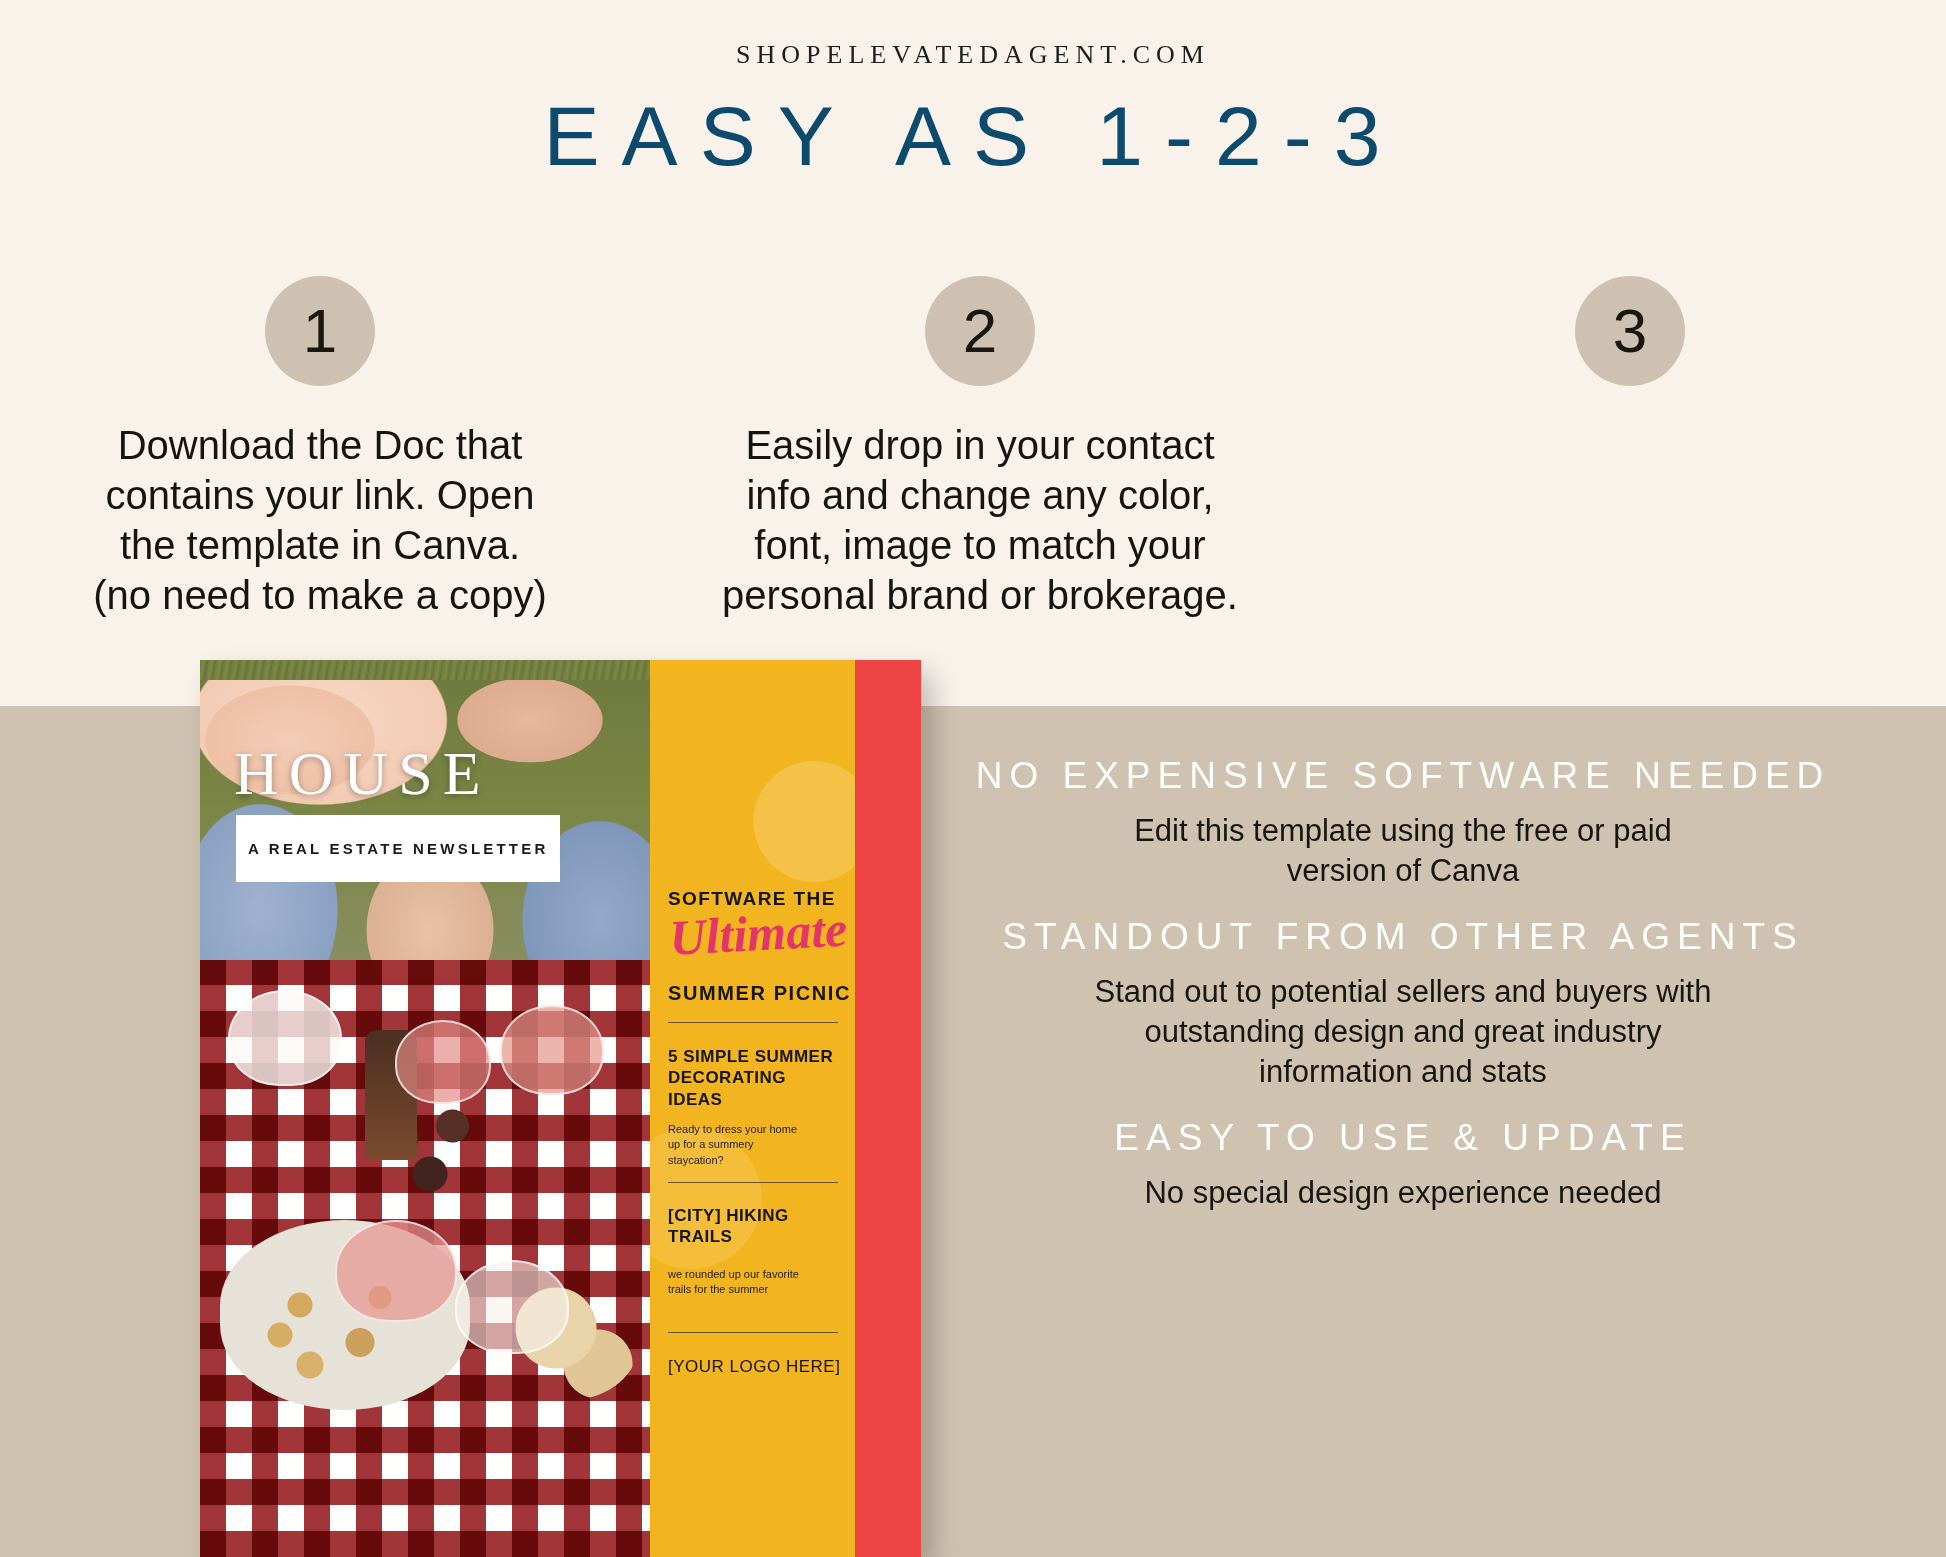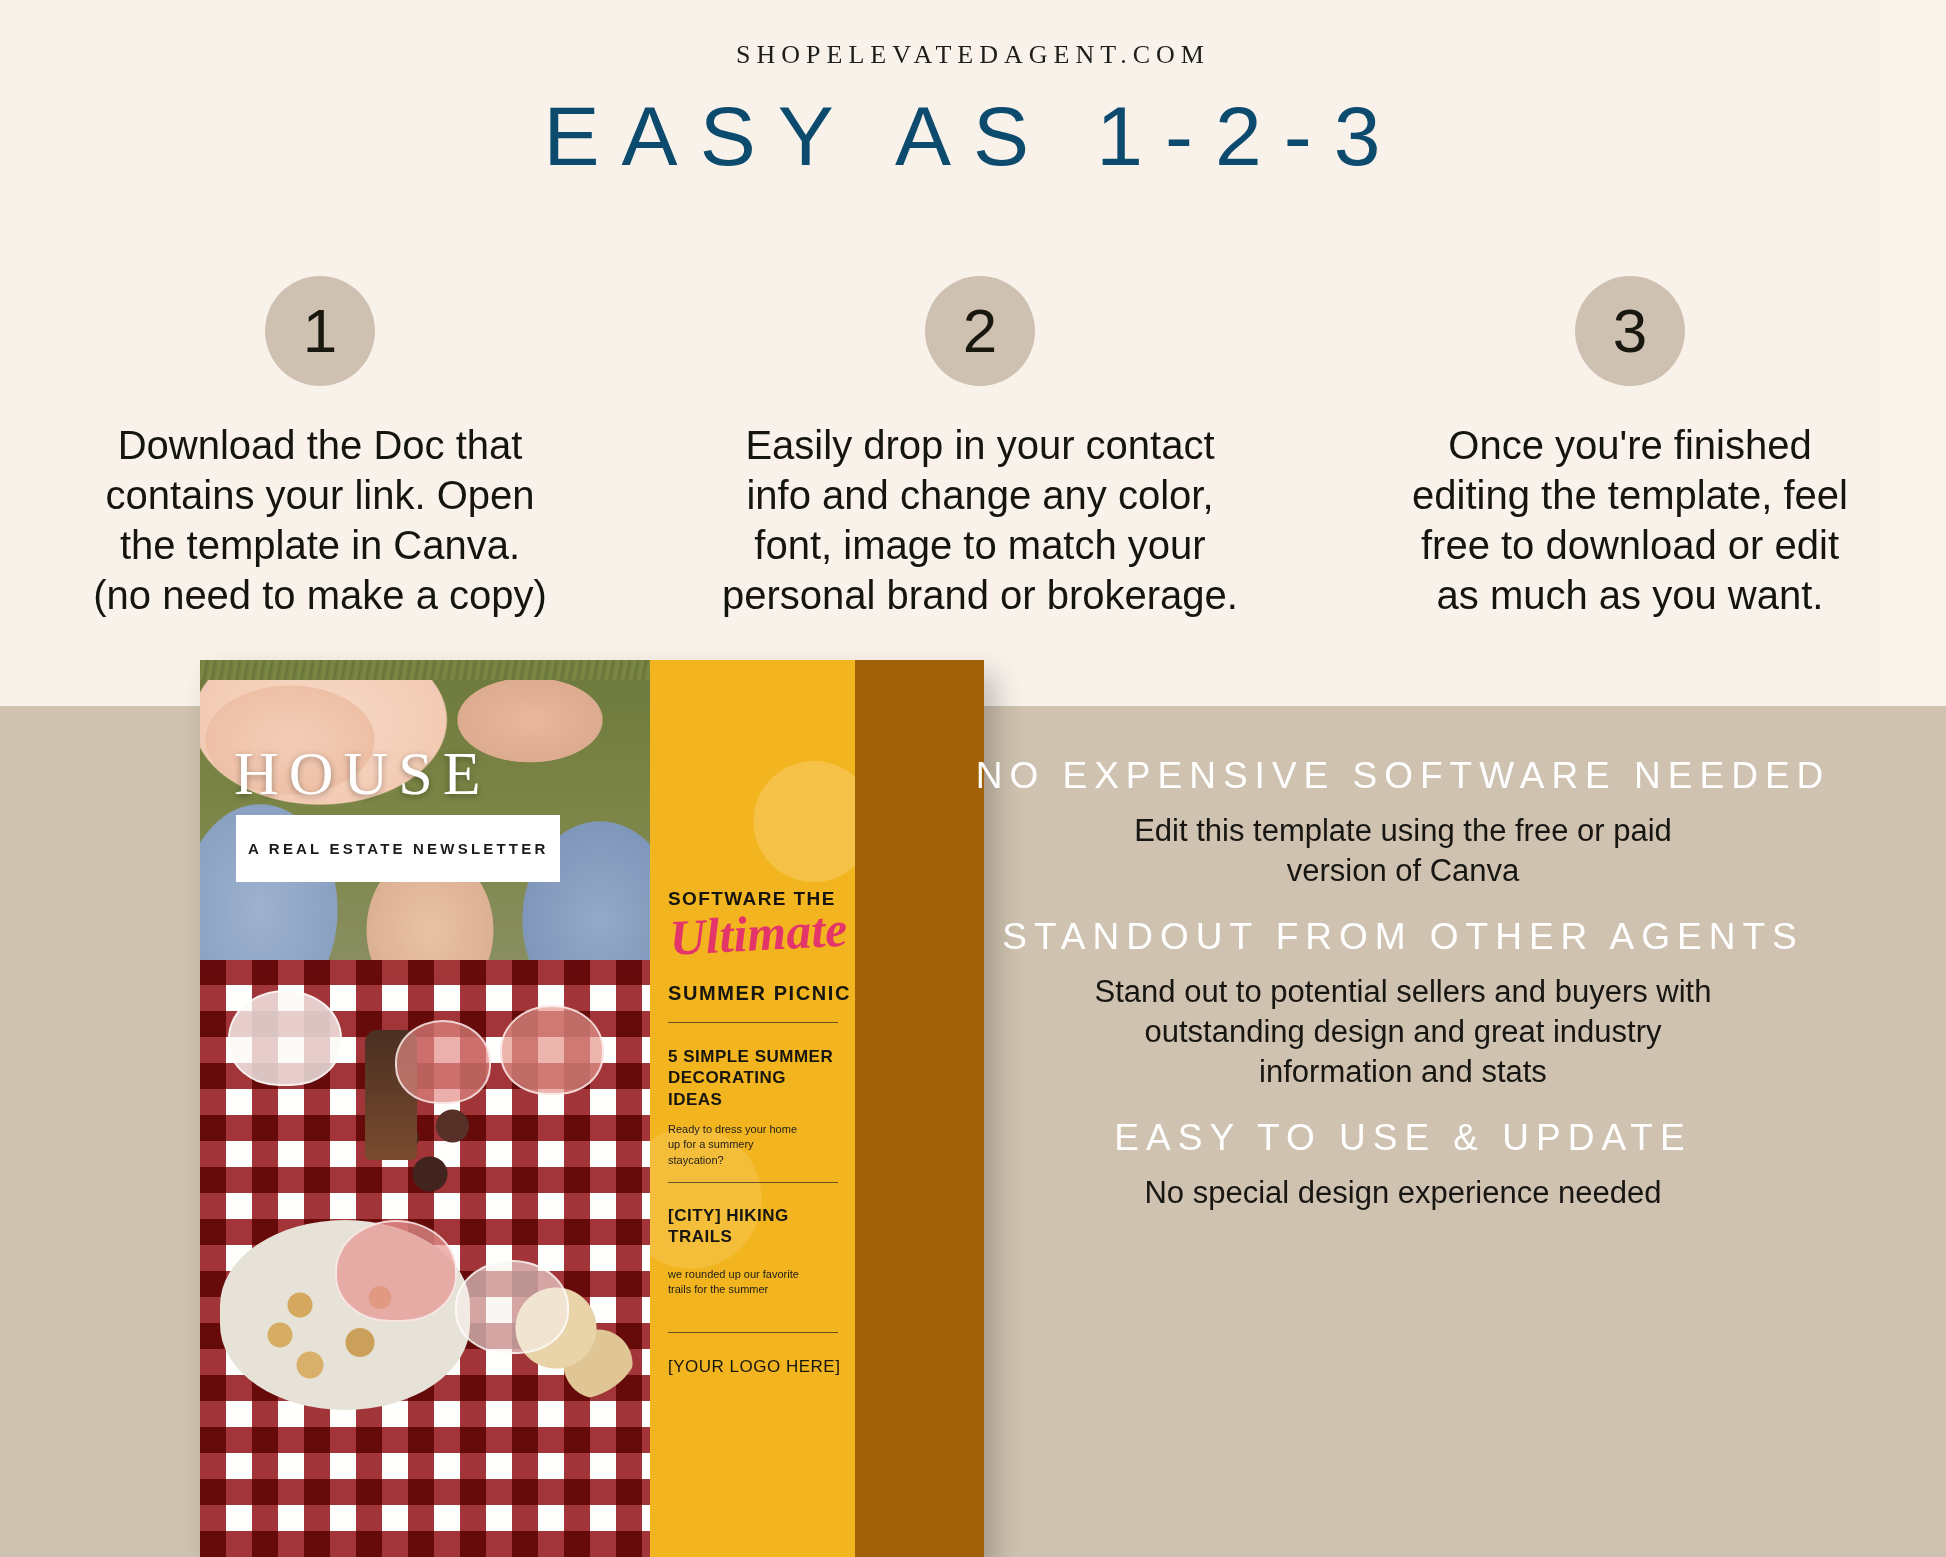--- a/index.html
+++ b/index.html
@@ -91,25 +91,25 @@
     width: 1946px;
     height: 851px;
     background: #cfc2b0;
   }
 
   
   #magazine {
     position: absolute;
     left: 200px;
     top: 660px;
-    width: 784px;
+    width: 721px;
     height: 897px;
     box-shadow: 12px 14px 26px rgba(0,0,0,0.22);
     overflow: hidden;
-    background: #a16207;
+    background: #ef4444;
   }
   #mag-photo {
     position: absolute;
     left: 0; top: 0;
     width: 450px;
     height: 897px;
     overflow: hidden;
     background: #8a8f63;
   }
   
@@ -283,24 +283,20 @@
   <div class="step-col" id="step-col-2">
     <div class="step-badge">2</div>
     <div class="step-text">Easily drop in your contact
 info and change any color,
 font, image to match your
 personal brand or brokerage.</div>
   </div>
 
   <div class="step-col" id="step-col-3">
     <div class="step-badge">3</div>
-    <div class="step-text">Once you're finished
-editing the template, feel
-free to download or edit
-as much as you want.</div>
   </div>
 
 </div>
 
 <div id="bottom-section"></div>
 
 <div id="magazine">
 
   <div id="mag-photo">
     <div id="photo-grass"></div>

